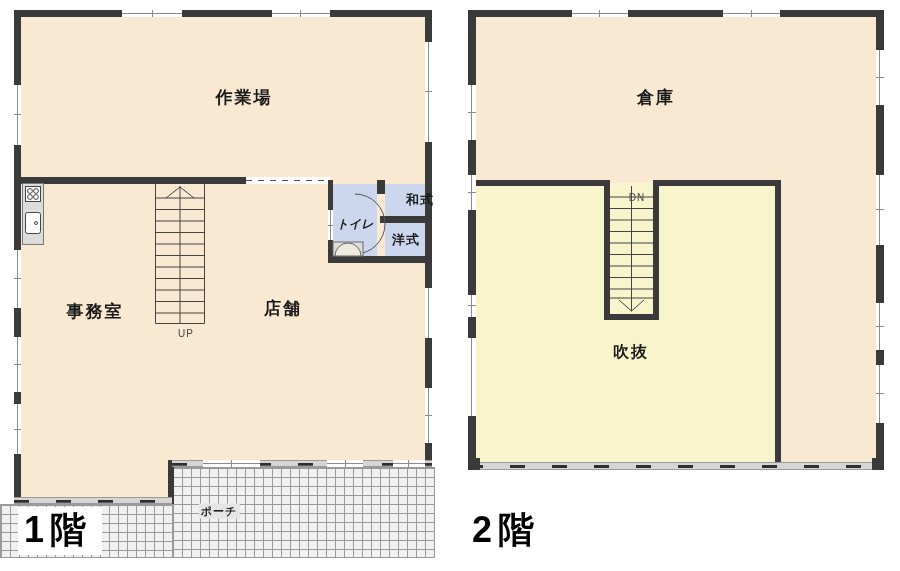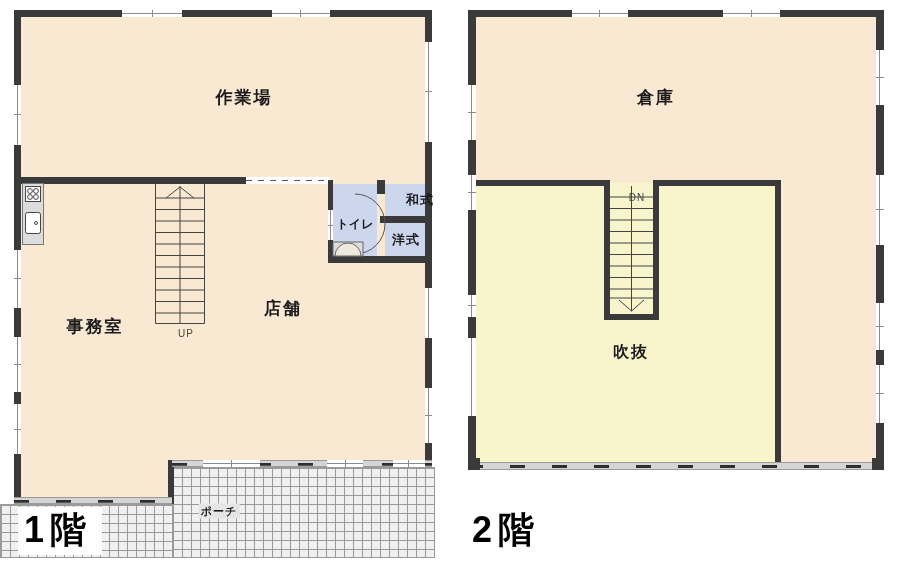--- a/index.html
+++ b/index.html
@@ -45,21 +45,21 @@
   .dash-open{
     position:absolute;background:#fff;
     background-image:repeating-linear-gradient(90deg,#555 0 6px,transparent 6px 12px);
     background-size:100% 1px;background-position:0 3px;background-repeat:no-repeat;
   }
   .lbl{
     position:absolute;transform:translate(-50%,-50%);white-space:nowrap;
     font-weight:bold;font-size:17px;letter-spacing:2px;
   }
   .lbl.small{font-size:13px;letter-spacing:1px;}
-  .lbl.tiny{font-size:12px;letter-spacing:0;}
+  .lbl.tiny{font-size:12px;letter-spacing:0;font-style:italic;}
   .lbl.stair{font-size:10px;font-weight:normal;color:#444;letter-spacing:1px;}
   .lbl.porch-lbl{font-size:11px;letter-spacing:1px;background:#e5e5e5;padding:0 2px;}
   .floor-title{
     position:absolute;font-size:36px;font-weight:bold;letter-spacing:6px;color:#000;
     display:flex;align-items:center;
   }
   .fixture{position:absolute;background:var(--fixture_gray,#dcdcdc);border:1px solid #777;box-sizing:border-box;}
   svg{position:absolute;overflow:visible;}
 </style>
 </head>
@@ -144,21 +144,21 @@
     <div class="wall" style="left:380px;top:216px;width:45px;height:7px;"></div>
     <div class="wall" style="left:377px;top:180px;width:8px;height:14px;"></div>
     <svg style="left:325px;top:178px;" width="110" height="88" viewBox="0 0 110 88">
       <path d="M30,16 A30,30 0 0 1 60,46" fill="none" stroke="#555" stroke-width="1"></path>
       <path d="M30,76 A30,30 0 0 0 60,46" fill="none" stroke="#555" stroke-width="1"></path>
       <rect x="8" y="64" width="30" height="14" fill="#dcdcdc" stroke="#666" stroke-width="1"></rect>
       <path d="M10,78 A13,13 0 0 1 36,78 Z" fill="#efeade" stroke="#666" stroke-width="1"></path>
     </svg>
 
     <span class="lbl" style="left:244px;top:97px;">作業場</span>
-    <span class="lbl" style="left:95px;top:326px;">事務室</span>
+    <span class="lbl" style="left:95px;top:311px;">事務室</span>
     <span class="lbl" style="left:283px;top:308px;">店舗</span>
     <span class="lbl stair" style="left:180px;top:333px;padding-left:12px;">UP</span>
     <span class="lbl tiny" style="left:355px;top:224px;">トイレ</span>
     <span class="lbl small" style="left:420px;top:200px;">和式</span>
     <span class="lbl small" style="left:406px;top:240px;">洋式</span>
     <span class="lbl porch-lbl" style="left:219px;top:511px;">ポーチ</span>
 
     <div class="abs" style="left:18px;top:507px;width:84px;height:48px;background:#fff;"></div>
     <div class="floor-title" style="left:24px;top:505px;height:50px;">1階</div>
   </div>

